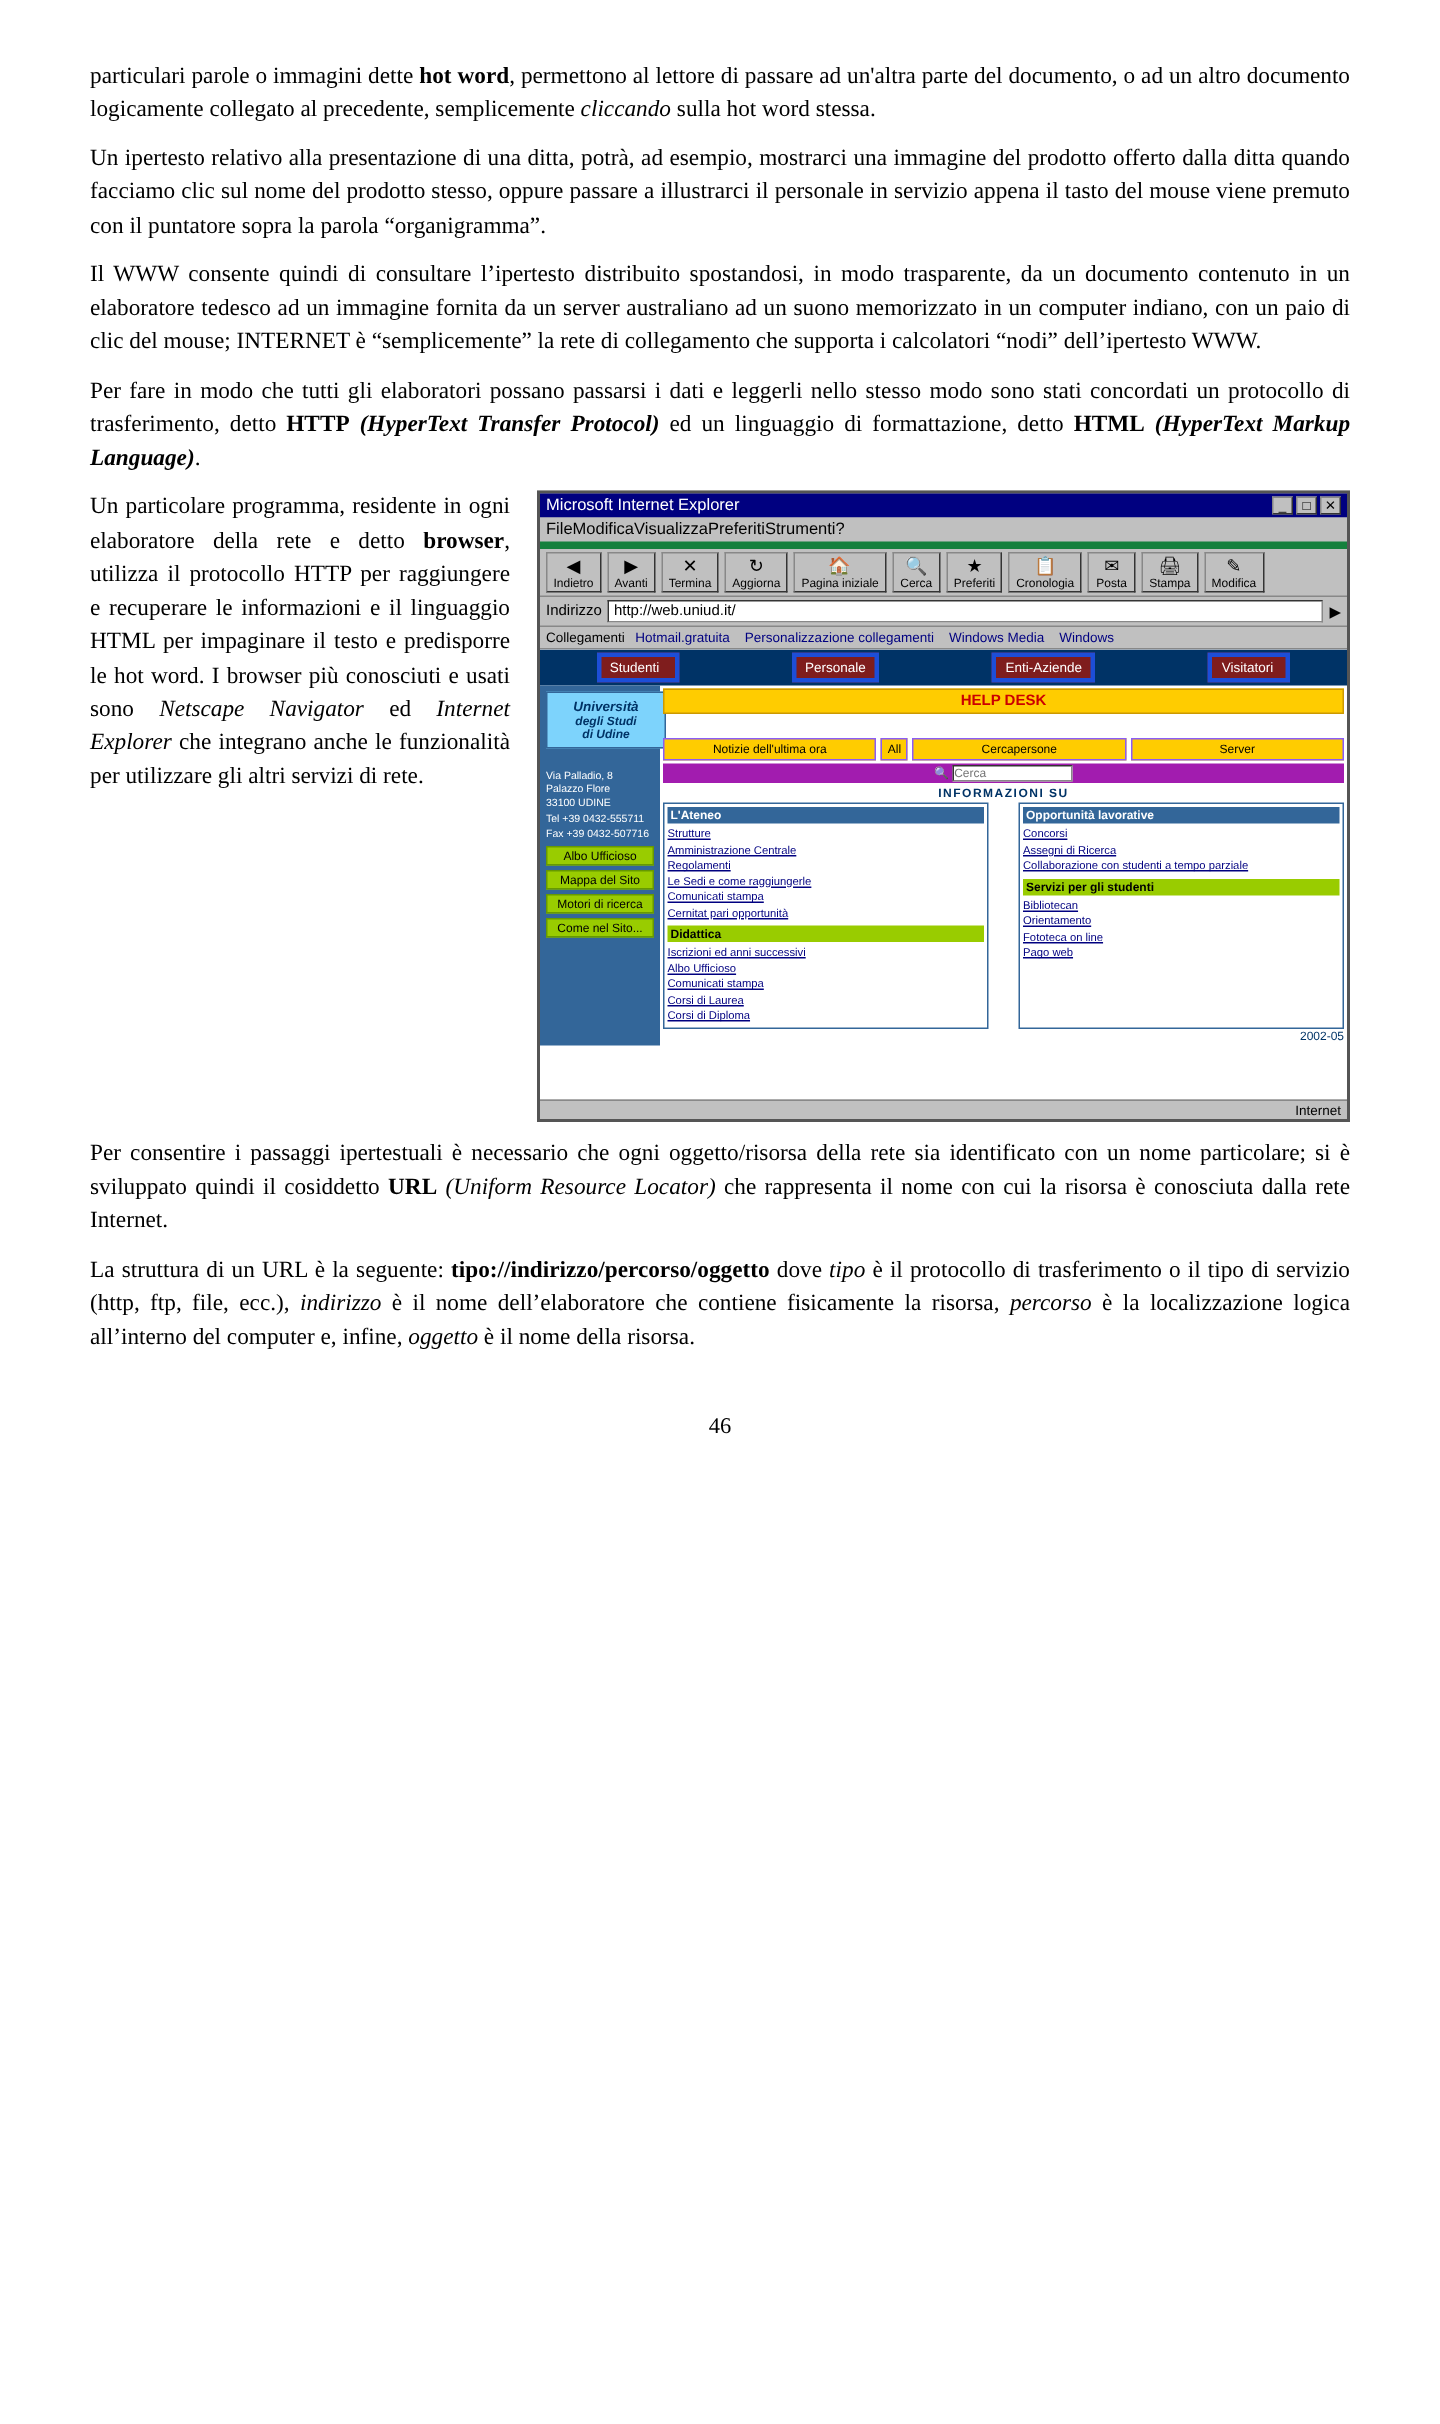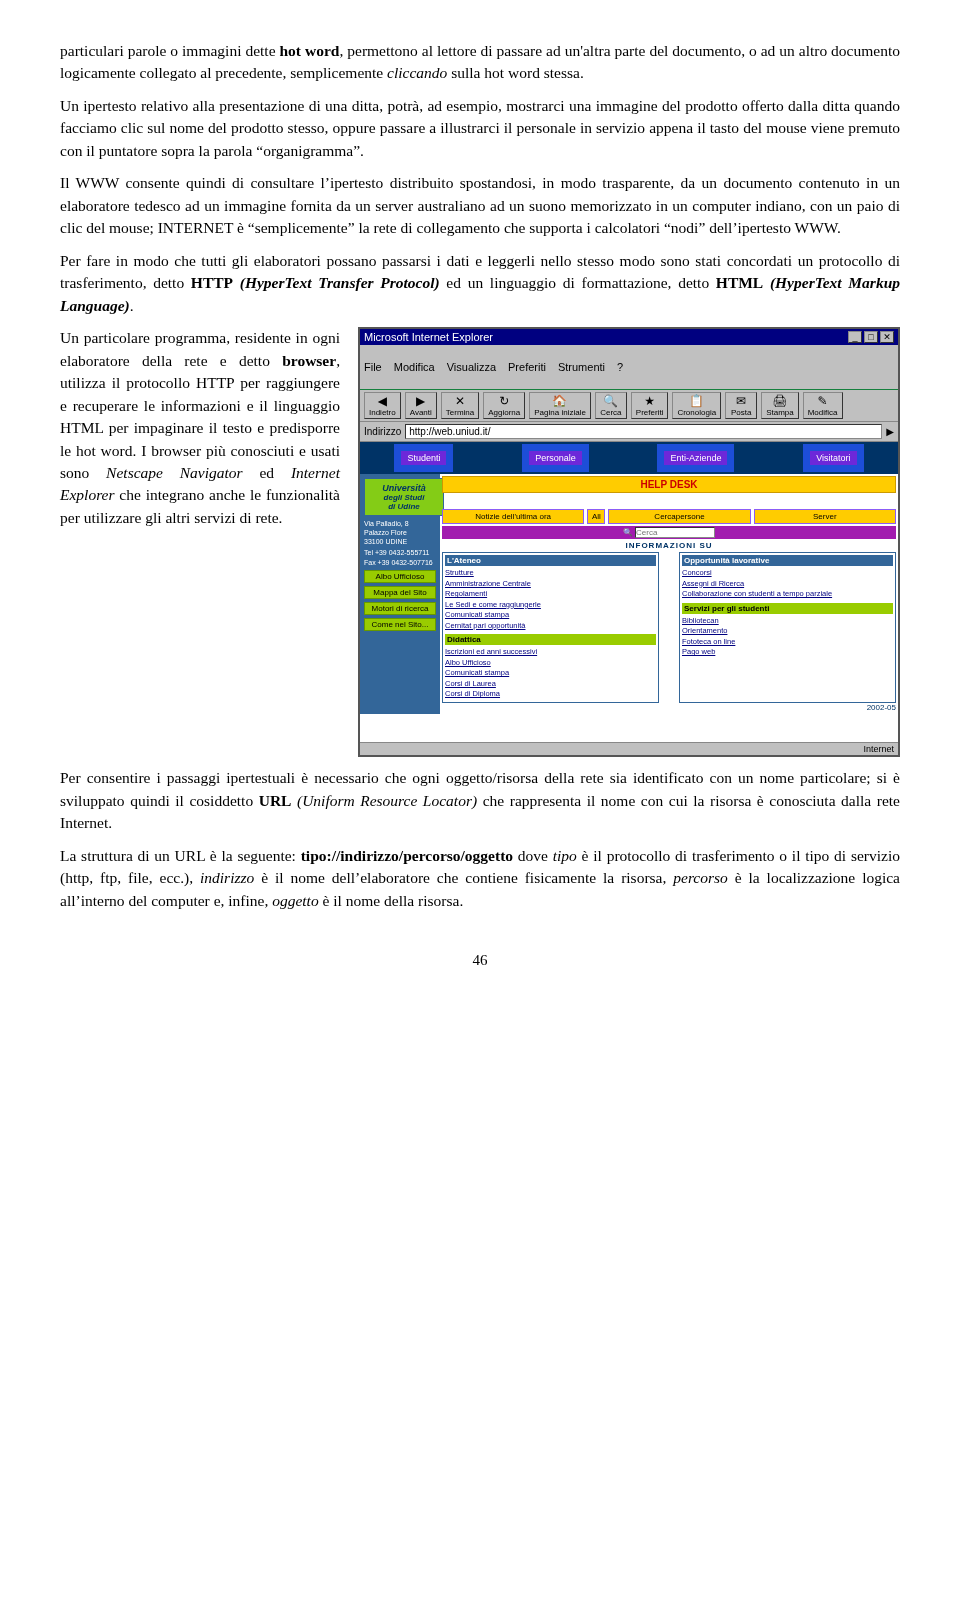--- a/index.html
+++ b/index.html
@@ -70,24 +70,24 @@
       border: 1px outset #888;
       font-size: 9px;
       display: flex;
       align-items: center;
       justify-content: center;
       color: #000;
       cursor: pointer;
     }
     .browser-menubar {
       background: #c0c0c0;
-      padding: 16px 4px;
-      display: flex;
-      gap: 12px;
-      border-bottom: 1px solid #15803d;
+      padding: 2px 4px;
+      display: flex;
+      gap: 0;
+      border-bottom: 5px solid #15803d;
       font-size: 11px;
     }
     .browser-toolbar {
       background: #c0c0c0;
       padding: 2px 4px;
       display: flex;
       align-items: center;
       gap: 4px;
       border-bottom: 1px solid #888;
     }
@@ -163,26 +163,25 @@
       padding: 2px;
       letter-spacing: 1px;
     }
     .site-nav {
       display: flex;
       background: #003366;
       justify-content: space-around;
       padding: 2px 0;
     }
     .site-nav-btn {
-      background: #6d28d9;
-      color: #fff;
-      border: 7px solid #1d4ed8;
+      background: #7f1d1d;
+      color: #fff;
+      border: 3px solid #1d4ed8;
       font-size: 9px;
       padding: 2px 6px;
-      text-align: center;
       cursor: pointer;
       min-width: 55px;
     }
     .site-body {
       display: flex;
       gap: 0;
     }
     .site-sidebar {
       width: 80px;
       background: #336699;
@@ -400,35 +399,42 @@
               <span class="label">Modifica</span>
             </div>
         </div>
 
         <div class="browser-address">
           <span>Indirizzo</span>
           <input type="text" value="http://web.uniud.it/" style="">
           <span style="font-size:10px;">▶</span>
         </div>
 
+        <div class="browser-links-bar">
+          <span style="font-size:9px;">Collegamenti</span>
+          <a>Hotmail.gratuita</a>
+          <a>Personalizzazione collegamenti</a>
+          <a>Windows Media</a>
+          <a>Windows</a>
+        </div>
 
         <div class="browser-content">
 
 
           <div class="site-nav">
             <div class="site-nav-btn">Studenti</div>
             <div class="site-nav-btn">Personale</div>
             <div class="site-nav-btn">Enti-Aziende</div>
             <div class="site-nav-btn">Visitatori</div>
           </div>
 
           <div class="site-body">
 
             <div class="site-sidebar">
-              <div class="site-sidebar logo-area" style="background:#84cc16;color:#003366;text-align:center;padding:4px 2px;font-size:8px;font-weight:bold;border:1px solid #336699;margin-bottom:3px;">
+              <div class="site-sidebar logo-area" style="background:#7dd3fc;color:#003366;text-align:center;padding:4px 2px;font-size:8px;font-weight:bold;border:1px solid #336699;margin-bottom:14px;">
                 <div style="color:#003366;font-size:9px;font-weight:bold;font-style:italic;">Università</div>
                 <div style="color:#003366;font-size:8px;font-style:italic;">degli Studi</div>
                 <div style="color:#003366;font-size:8px;font-style:italic;">di Udine</div>
               </div>
               <div class="contact-info" style="font-size:7px;color:#fff;line-height:1.3;">
                 <div>Via Palladio, 8</div>
                 <div>Palazzo Flore</div>
                 <div>33100 UDINE</div>
                 <div style="margin-top:2px;">Tel +39 0432-555711</div>
                 <div>Fax +39 0432-507716</div>

